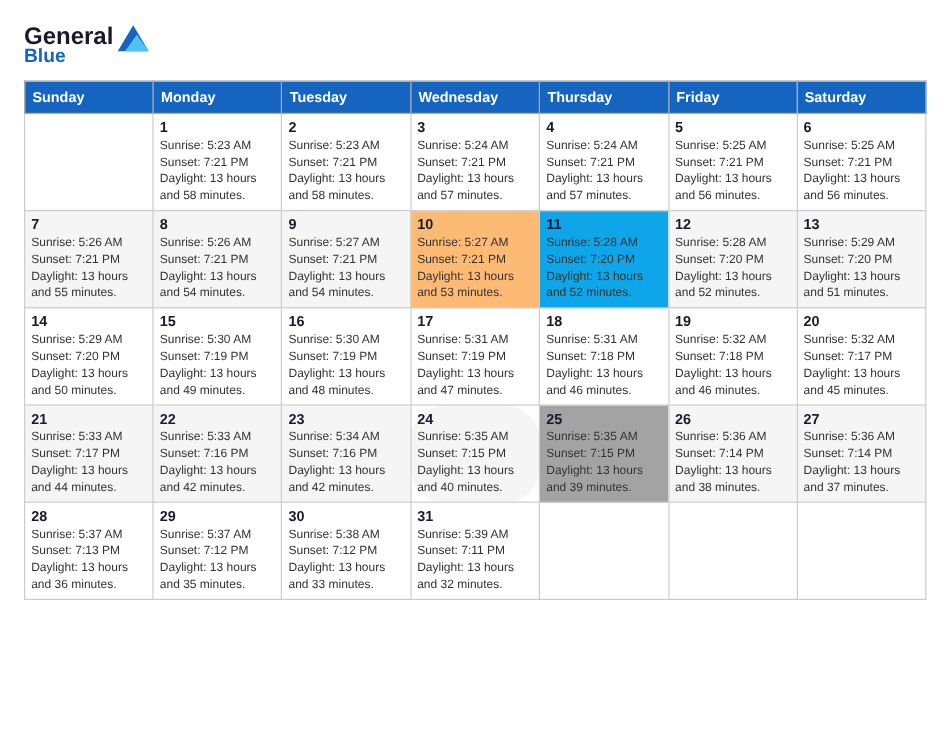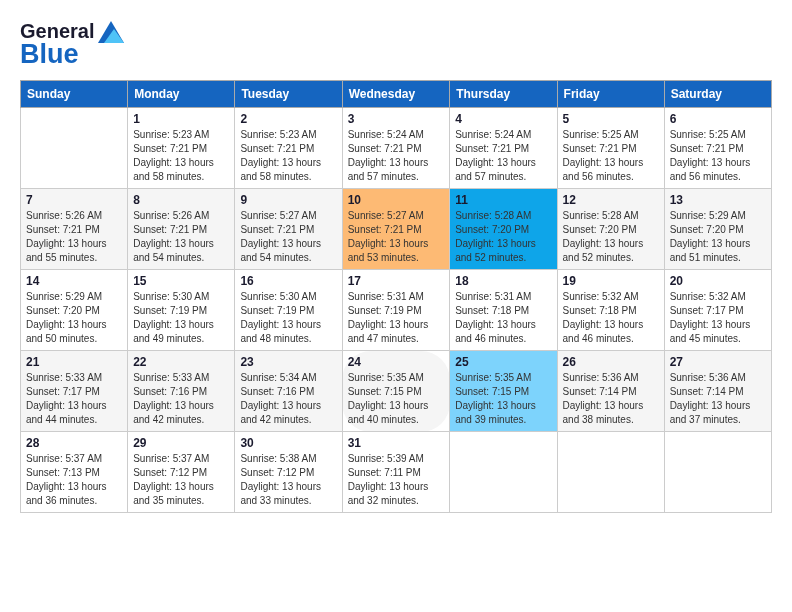--- a/index.html
+++ b/index.html
@@ -85,21 +85,21 @@
 
 <div class="header-area">
   <div class="logo">
     <div class="logo-row">
       <span style="font-size:20px;font-weight:bold;color:#1a1a2e;">General</span>
       <svg width="26" height="22" viewBox="0 0 26 22" style="margin-left:2px;">
         <polygon points="0,22 13,0 26,22" fill="#1565c0"></polygon>
         <polygon points="6,22 16,8 26,22" fill="#4fc3f7"></polygon>
       </svg>
     </div>
-    <span style="font-size:27px;font-weight:bold;color:#1565c0;margin-top:-4px;">Blue</span>
+    <span style="font-size:16px;font-weight:bold;color:#1565c0;margin-top:-4px;">Blue</span>
   </div>
   <div class="title-area">
     <div class="month-title"></div>
     <div class="location"></div>
   </div>
 </div>
 
 <table class="calendar-table">
   <thead>
     <tr>
@@ -210,21 +210,21 @@
           <div class="day-info">Sunrise: 5:33 AM<br>Sunset: 7:16 PM<br>Daylight: 13 hours and 42 minutes.</div>
         </td>
         <td style="background: rgb(245, 245, 245);">
           <div class="day-number">23</div>
           <div class="day-info">Sunrise: 5:34 AM<br>Sunset: 7:16 PM<br>Daylight: 13 hours and 42 minutes.</div>
         </td>
         <td style="background: rgb(245, 245, 245); border-radius: 29px;">
           <div class="day-number">24</div>
           <div class="day-info">Sunrise: 5:35 AM<br>Sunset: 7:15 PM<br>Daylight: 13 hours and 40 minutes.</div>
         </td>
-        <td style="background: #7dd3fc;">
+        <td style="background: #a3a3a3;">
           <div class="day-number">25</div>
           <div class="day-info">Sunrise: 5:35 AM<br>Sunset: 7:15 PM<br>Daylight: 13 hours and 39 minutes.</div>
         </td>
         <td style="background: rgb(245, 245, 245);">
           <div class="day-number">26</div>
           <div class="day-info">Sunrise: 5:36 AM<br>Sunset: 7:14 PM<br>Daylight: 13 hours and 38 minutes.</div>
         </td>
         <td style="background: rgb(245, 245, 245);">
           <div class="day-number">27</div>
           <div class="day-info">Sunrise: 5:36 AM<br>Sunset: 7:14 PM<br>Daylight: 13 hours and 37 minutes.</div>

